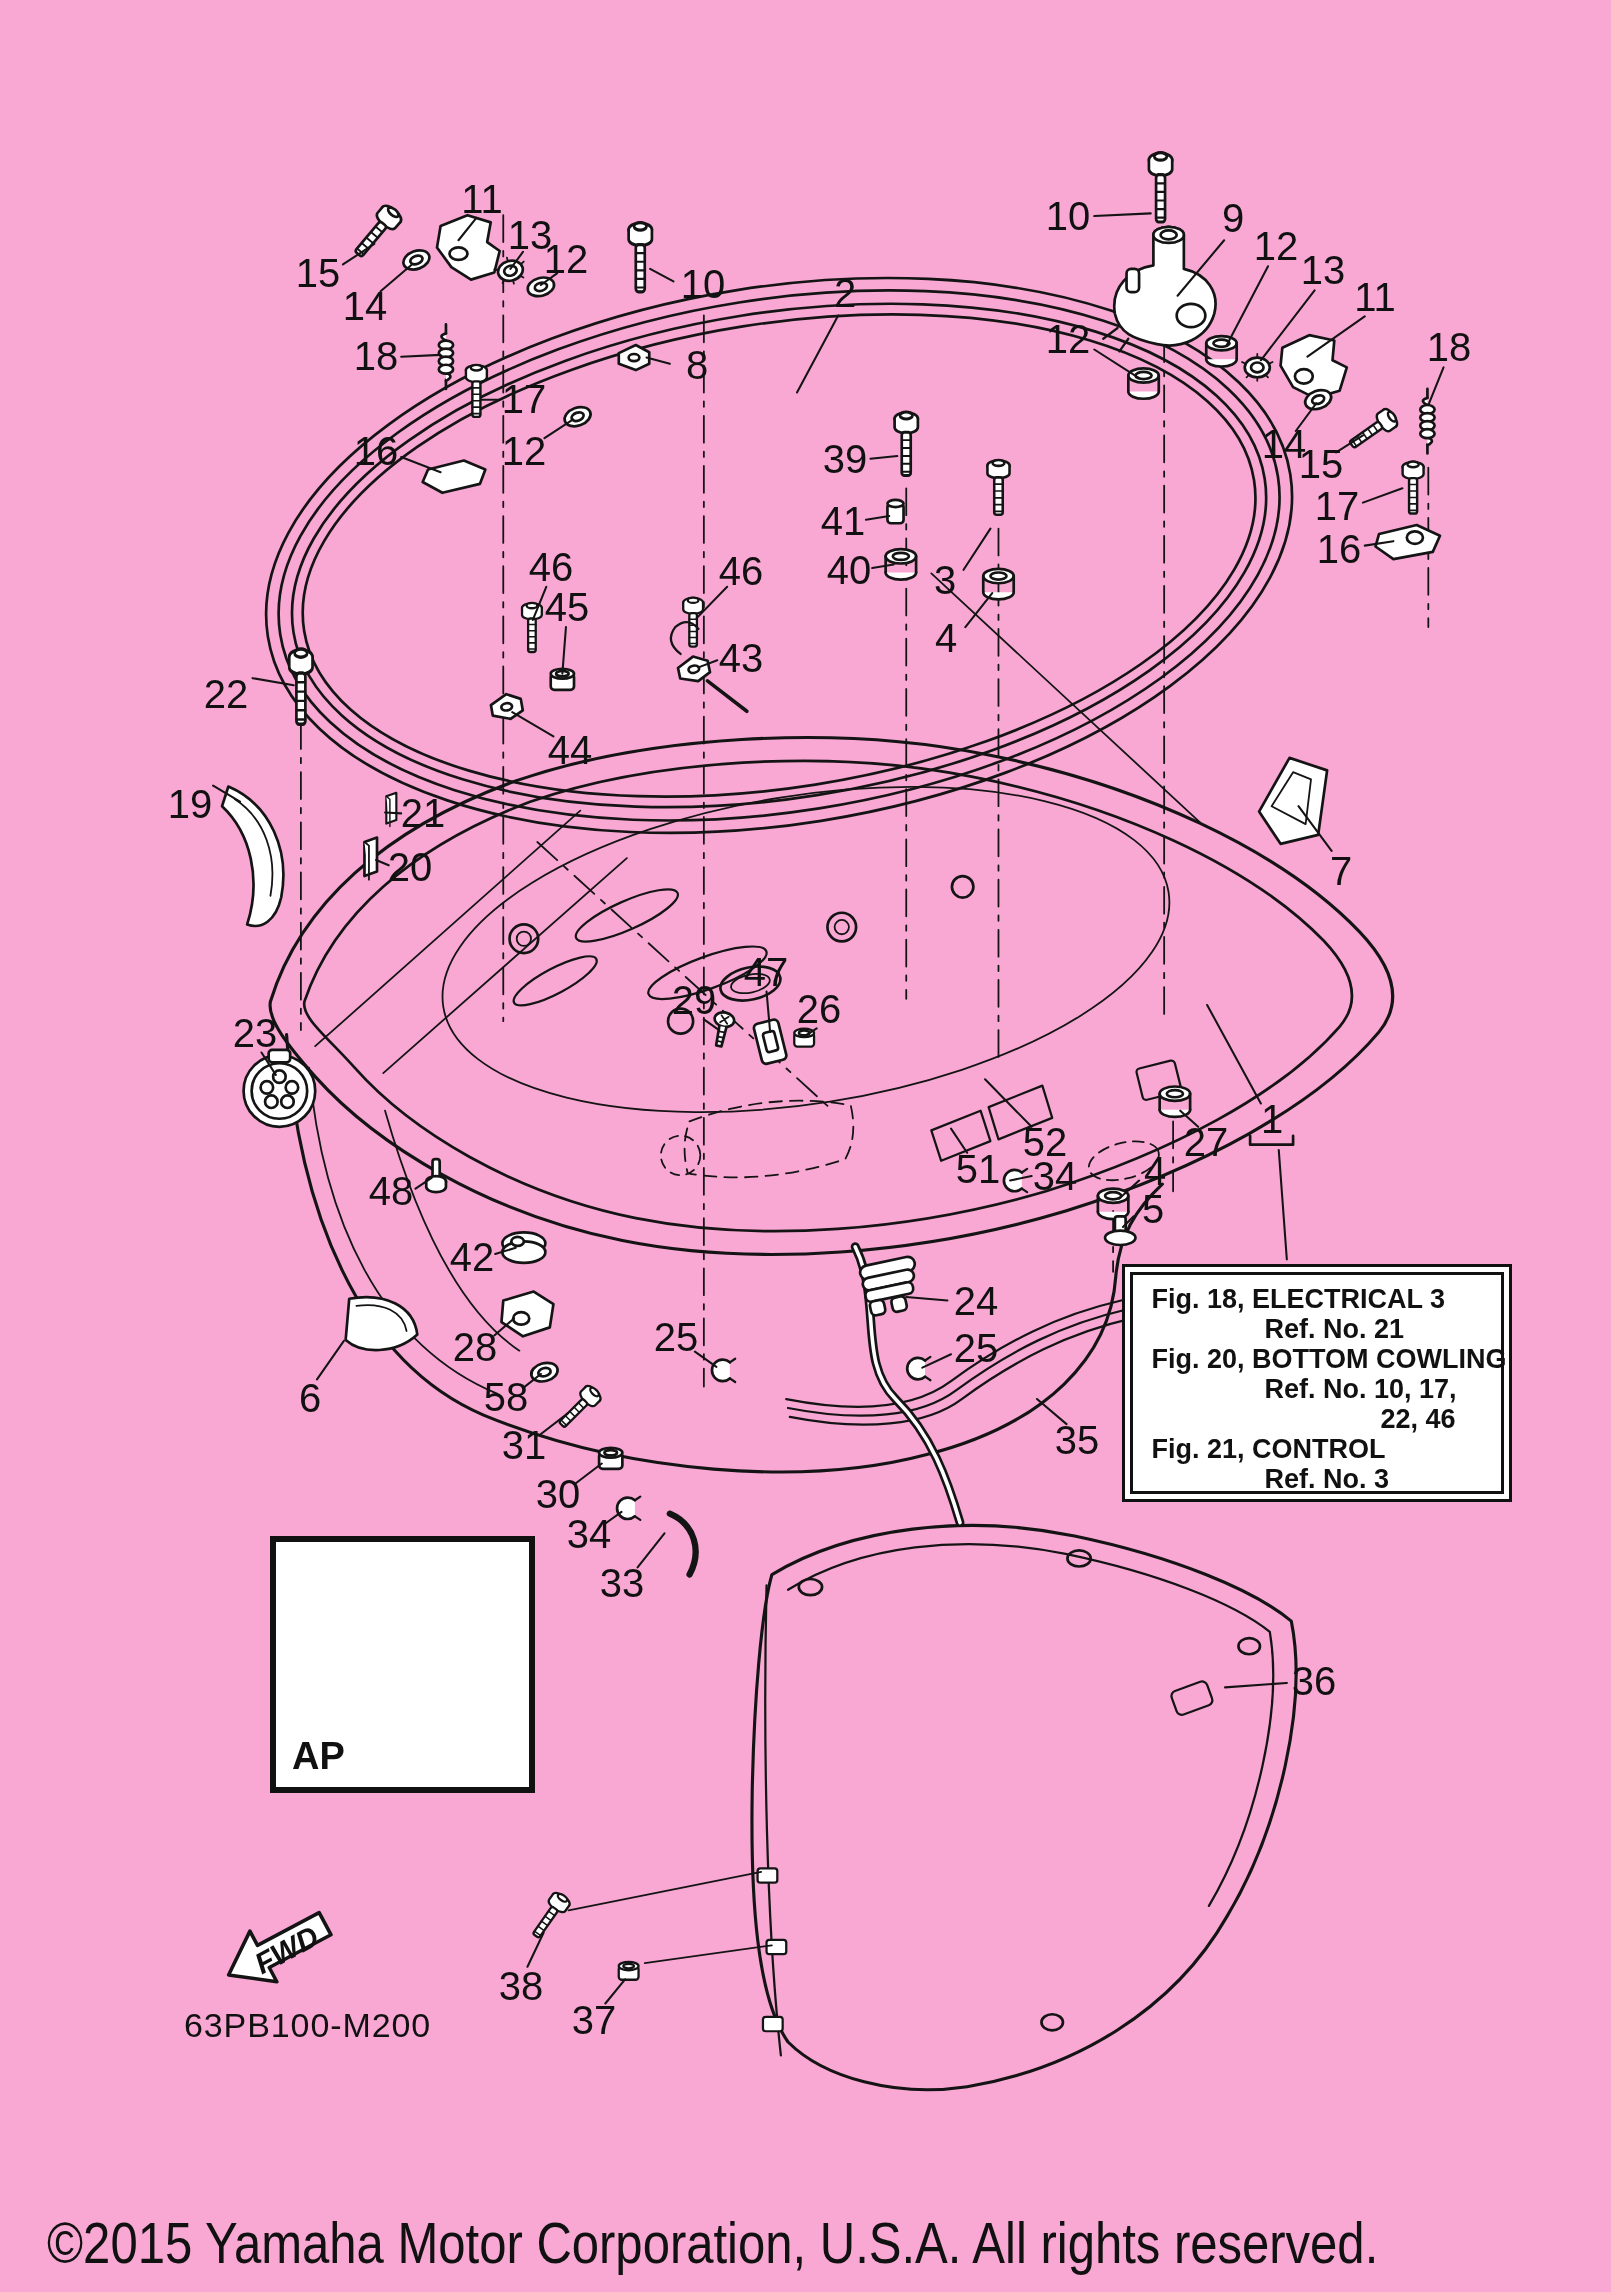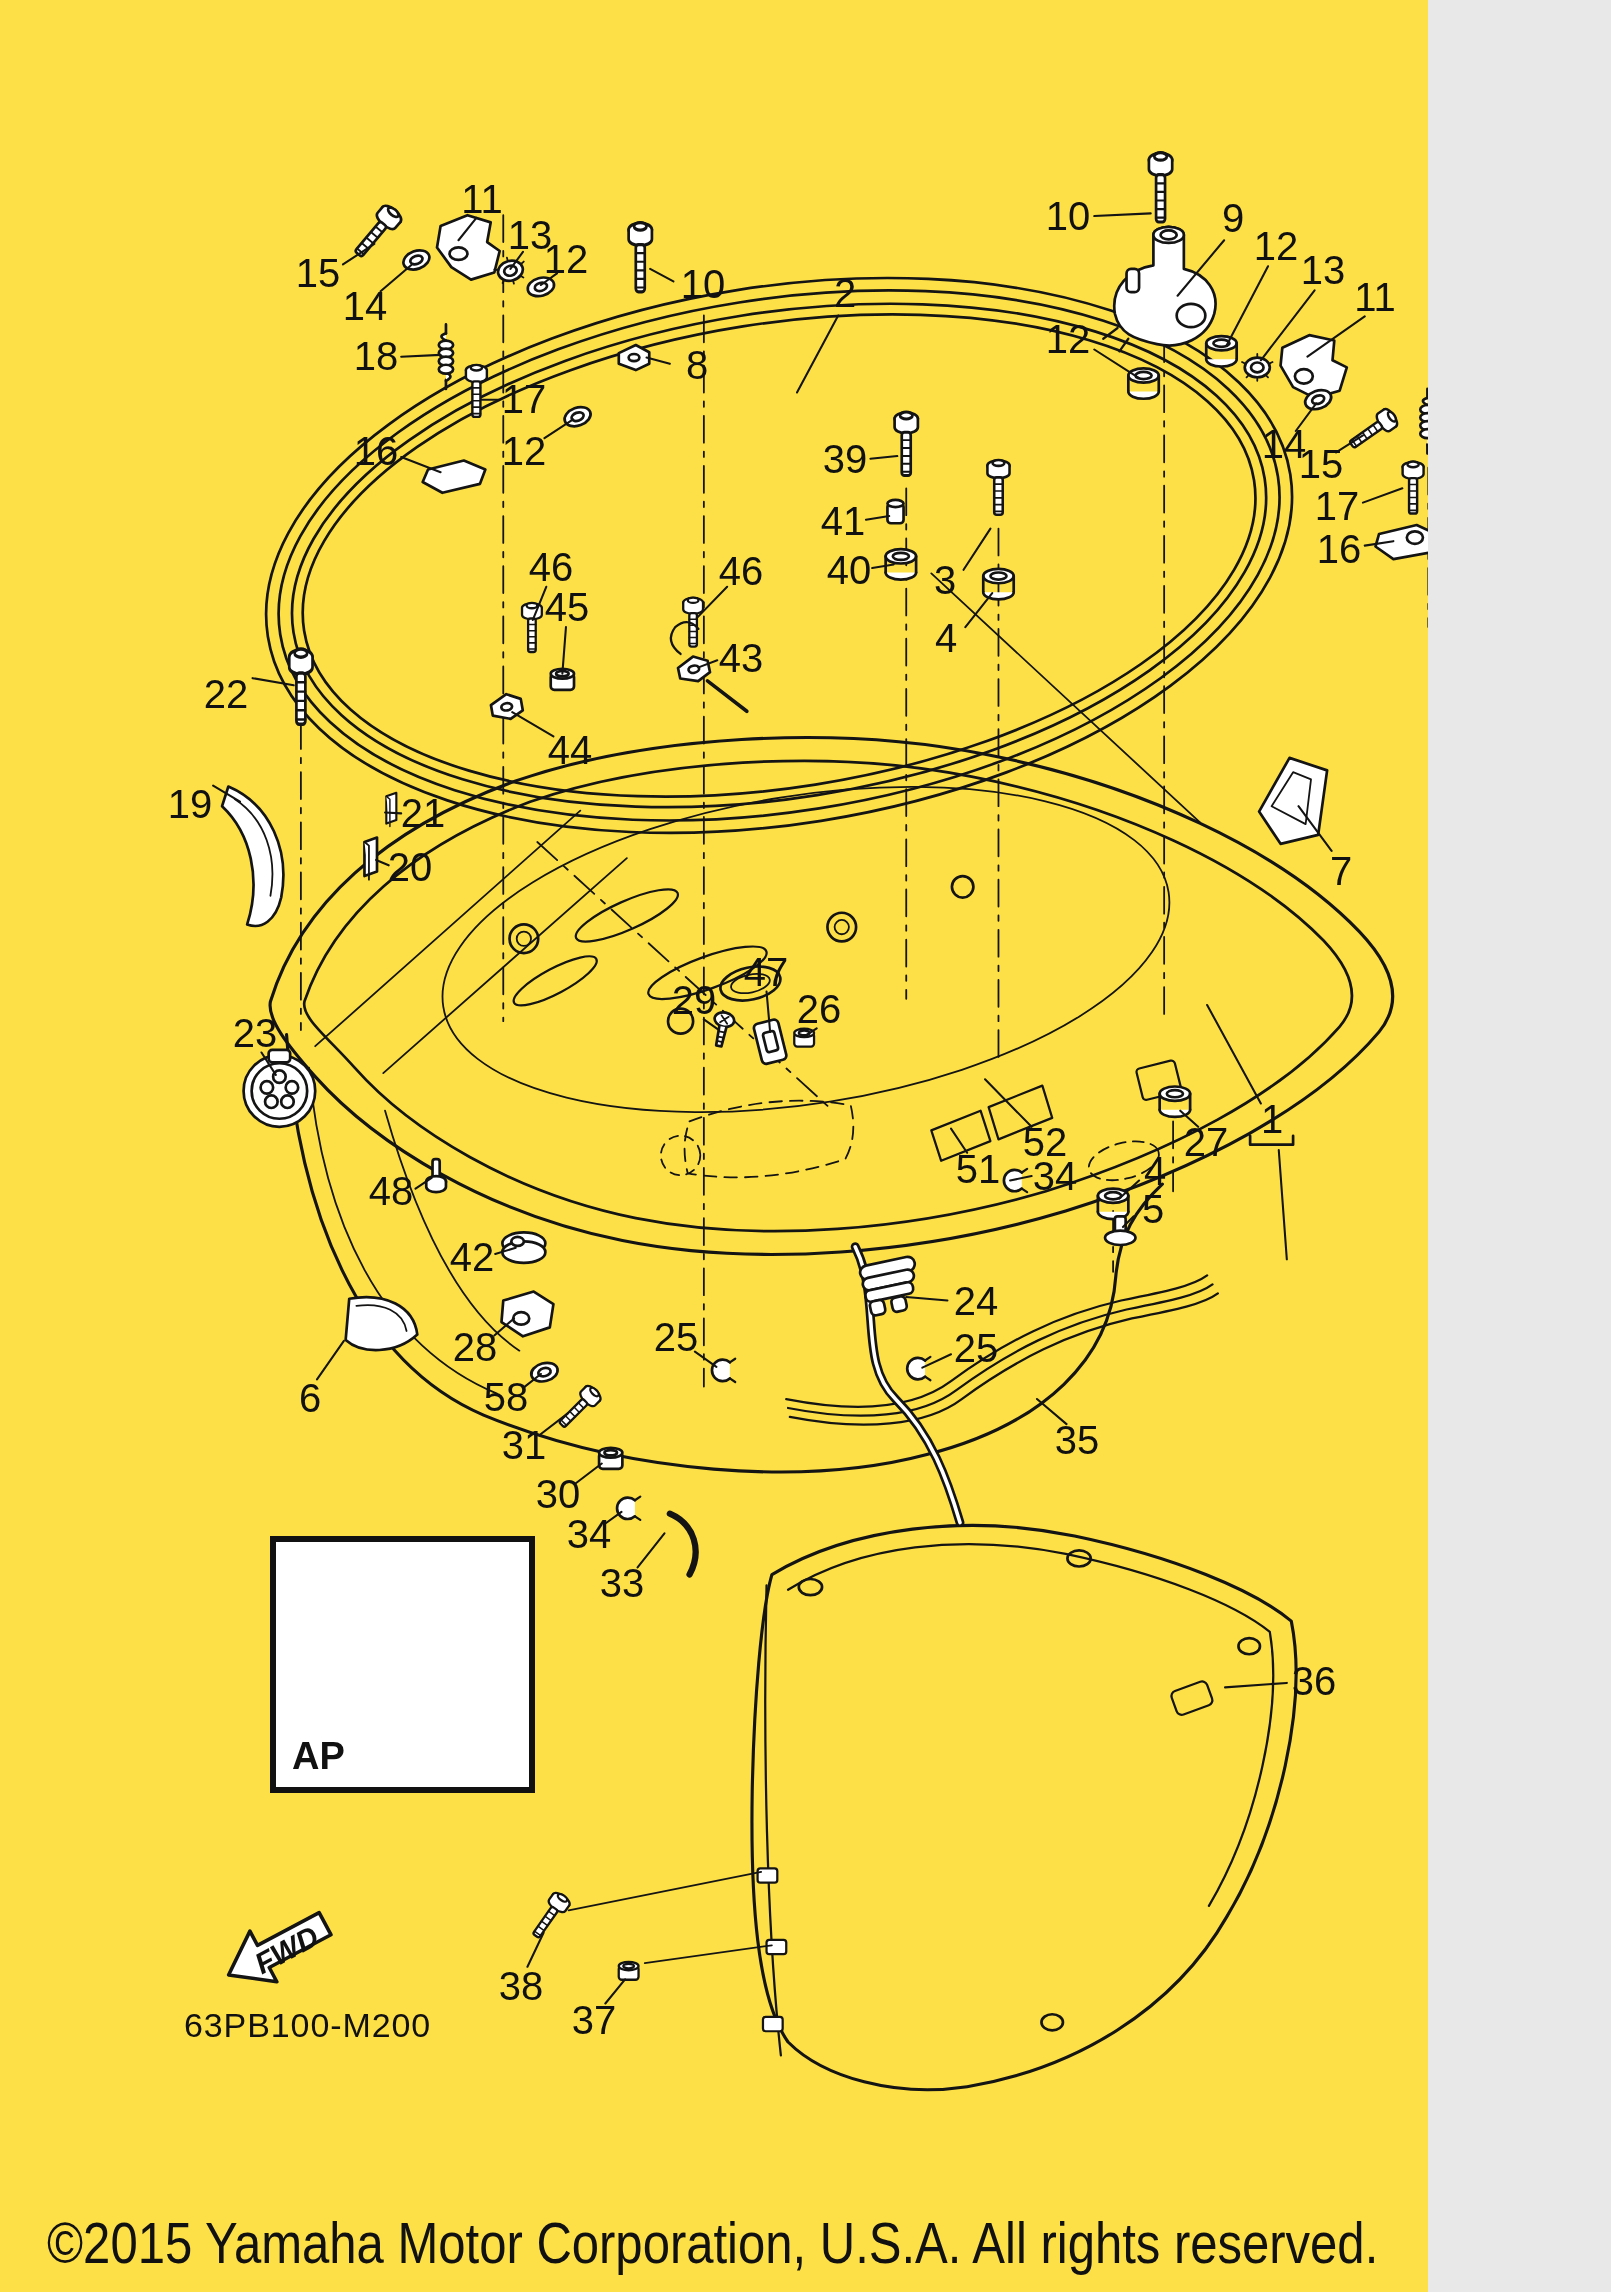--- a/index.html
+++ b/index.html
@@ -1,16 +1,16 @@
 <!DOCTYPE html>
 <html style="font-size:14.3px"><head>
 <meta charset="utf-8">
 <style>
   html,body{margin:0;padding:0;background:#e8e8e8;}
-  .page{position:relative;width:1428px;height:2293px;background:#fde047;overflow:hidden;
+  .page{position:relative;width:1611px;height:2293px;background:#f9a8d4;overflow:hidden;
         font-family:"Liberation Sans", sans-serif;color:#111;}
   svg{position:absolute;left:0;top:0;}
   .art path,.art ellipse,.art rect,.art circle,.art line,.art polyline{vector-effect:none;}
   .callout{position:absolute;transform:translate(-50%,-50%);font-size:40px;font-weight:400;
            color:#111;white-space:nowrap;line-height:1;}
   .refbox{position:absolute;left:1122px;top:1264px;width:390px;height:238px;
           border:3.6px solid #111;background:#fff;box-sizing:border-box;padding:5.4px;}
   .refbox .inner{width:100%;height:100%;border:3.6px solid #111;box-sizing:border-box;
           padding:9px 0 0 18px;}
   .refbox .ln{font-size:27px;font-weight:700;line-height:30px;white-space:nowrap;}
@@ -395,20 +395,31 @@
       <div class="callout" style="left: 558px; top: 1494px;">30</div>
       <div class="callout" style="left: 589px; top: 1534px;">34</div>
       <div class="callout" style="left: 397px; top: 1567px;">49</div>
       <div class="callout" style="left: 622px; top: 1583px;">33</div>
       <div class="callout" style="left: 338px; top: 1606px;">50</div>
       <div class="callout" style="left: 1314px; top: 1681px;">36</div>
       <div class="callout" style="left: 521px; top: 1986px;">38</div>
       <div class="callout" style="left: 594px; top: 2020px;">37</div>
     </div>
 
+  <div class="refbox">
+    <div class="inner">
+      <div class="ln">Fig. 18, ELECTRICAL 3</div>
+      <div class="ln i1">Ref. No. 21</div>
+      <div class="ln">Fig. 20, BOTTOM COWLING</div>
+      <div class="ln i1">Ref. No. 10, 17,</div>
+      <div class="ln i2">22, 46</div>
+      <div class="ln">Fig. 21, CONTROL</div>
+      <div class="ln i1">Ref. No. 3</div>
+    </div>
+  </div>
 
   <div class="apbox">
     <span class="aplabel">AP</span>
   </div>
 
   <div style="position:absolute;left:253px;top:1933px;transform:rotate(-28deg);">
     <span class="fwdtext">FWD</span>
   </div>
 
   <div class="partcode">63PB100-M200</div>

